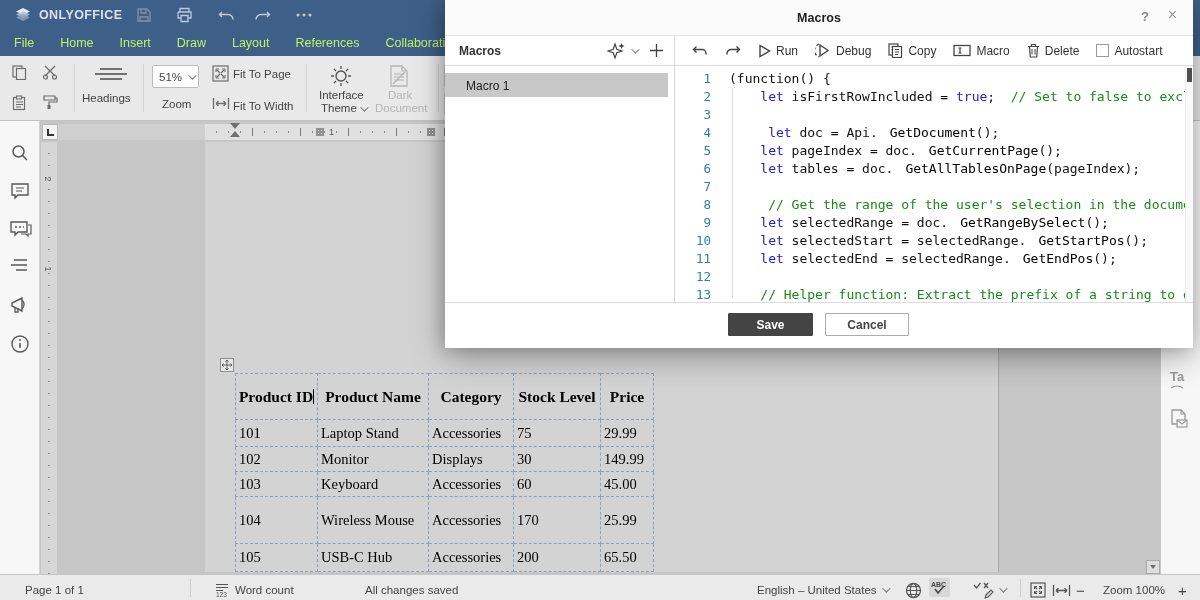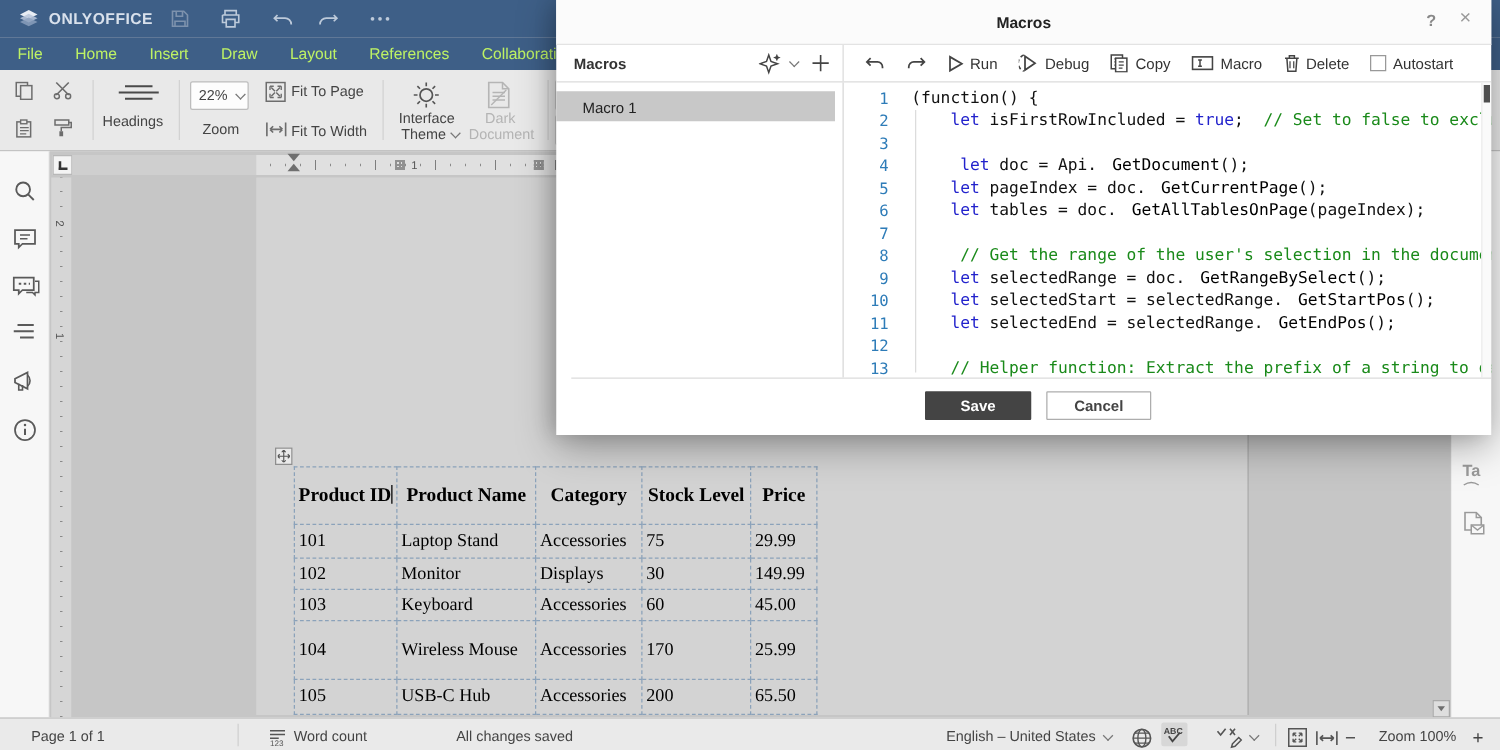--- a/index.html
+++ b/index.html
@@ -84,21 +84,21 @@
   .macro-item { height:24px; line-height:27px; padding-left:21px; font-size:12px; color:#222; }
   .macro-item.sel { background:#c8c8c8; width:223px; }
   .code-area { position:relative; flex:1; overflow:hidden; font-family:"DejaVu Sans Mono","Liberation Mono",monospace; font-size:13px; }
   .code-line { display:flex; height:18px; line-height:18px; white-space:pre; }
   .ln { width:50px; text-align:right; padding-right:14px; color:#2e7cb8; flex:none; font-size:12.5px; }
   .lc { padding-left:4px; }
   .tok-k { color:#2222cc; } .tok-c { color:#1a8a1a; } .tok-m { color:#000000;margin-left:12px; } .tok-p { color:#111; }
   .indent-guide { position:absolute; left:57px; top:22px; width:1px; height:210px; background:#dcdcdc; }
   .code-scroll { position:absolute; right:0; top:0; width:8px; height:236px; background:#fafafa; border-left:1px solid #ececec; }
   .code-thumb { position:absolute; right:1px; top:2px; width:5px; height:14px; background:#4f4f4f; }
-  .dlg-footer { position:relative; height:45px; border-top:1px solid #dcdcdc;margin-left:12px; }
+  .dlg-footer { position:relative; height:45px; border-top:1px solid #dcdcdc; }
   .btn { position:absolute; top:10px; height:23px; font-size:12px; font-weight:bold; display:flex; align-items:center; justify-content:center; border-radius:1px; }
   .btn-save { left:283px; width:85px; background:#444; color:#fff; border:1px solid #444; }
   .btn-cancel { left:380px; width:84px; background:#fff; color:#444; border:1px solid #adadad; }
 
   svg { display:block; }
 </style>
 </head>
 <body>
 
 <div class="stage">
@@ -185,21 +185,21 @@
 
     <div style="position:absolute;left:94px;top:11px">
       <svg width="34" height="16" viewBox="0 0 34 16">
           <path d="M6 2 h22 M1 7 h32 M6 12 h22" stroke="#4a4a4a" stroke-width="1.6" fill="none"></path>
         </svg>
     </div>
     <div class="rb-label" style="left:82px;top:90px;top:36px">Headings</div>
     <div class="rb-div" style="left:143px"></div>
 
     <div class="zoom-combo">
-      <span>22%</span>
+      <span>51%</span>
       <span class="chev"></span>
     </div>
     <div class="rb-label" style="left:162px;top:42px">Zoom</div>
 
     <div style="position:absolute;left:212px;top:9px">
       <svg width="17" height="17" viewBox="0 0 17 17">
           <rect x="1" y="1" width="15" height="15" fill="none" stroke="#6d6d6d" stroke-width="1.2"></rect>
           <path d="M5 5 L8 8 M12 5 L9 8 M5 12 L8 9 M12 12 L9 9" stroke="#6d6d6d" stroke-width="1.2"></path>
           <path d="M4 4 h3 M4 4 v3 M13 4 h-3 M13 4 v3 M4 13 h3 M4 13 v-3 M13 13 h-3 M13 13 v-3" stroke="#6d6d6d" stroke-width="1.1"></path>
         </svg>

